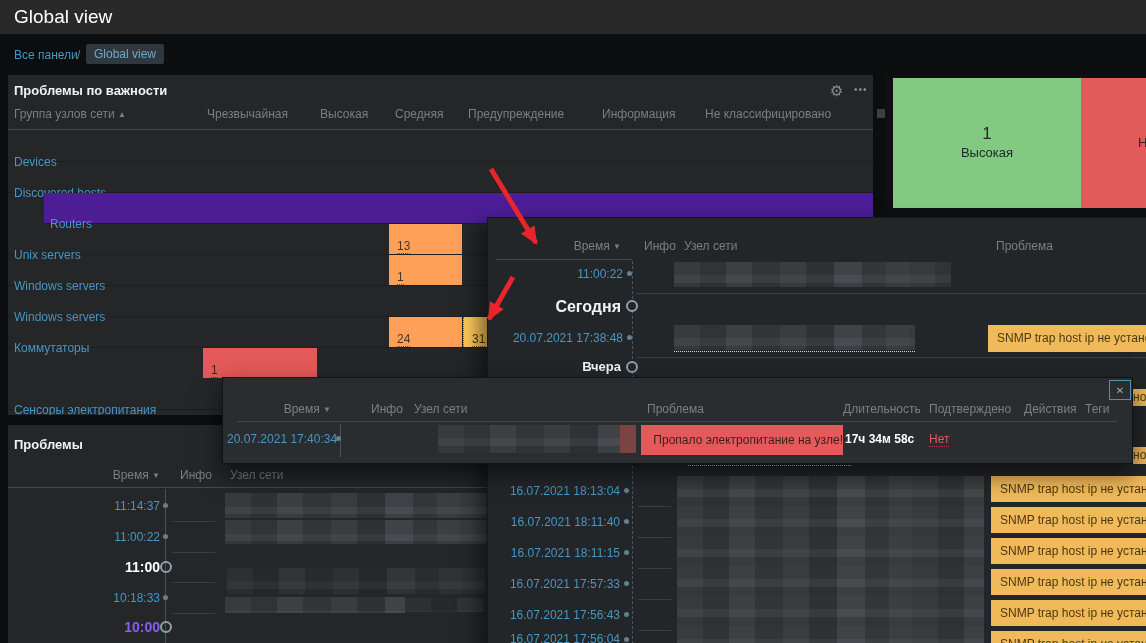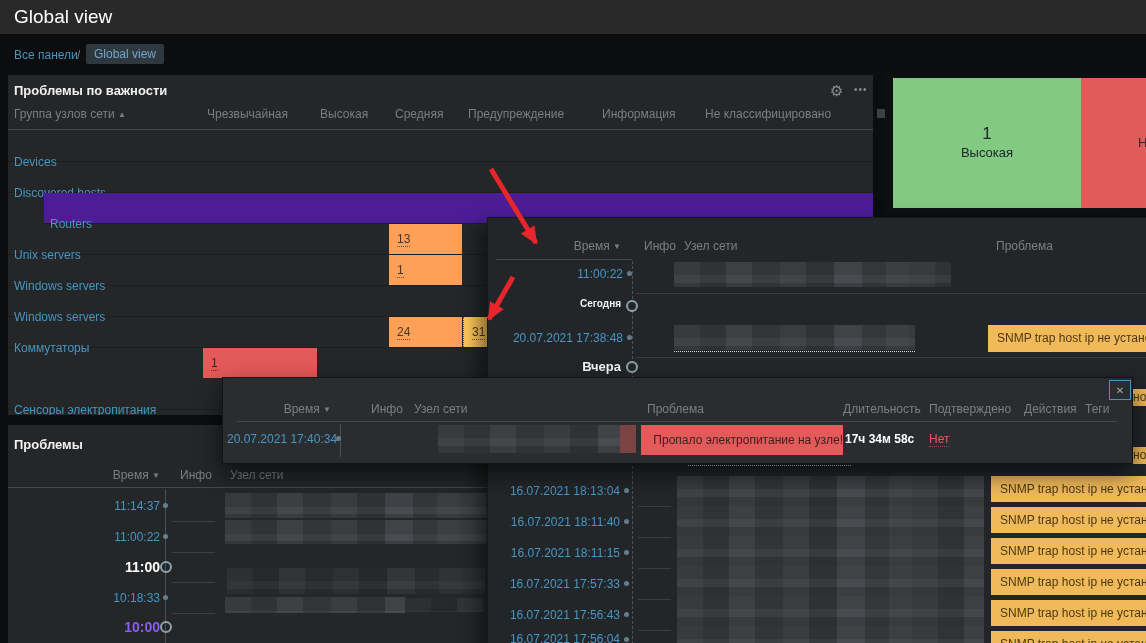--- a/index.html
+++ b/index.html
@@ -7,21 +7,21 @@
        font-family:"Liberation Sans","DejaVu Sans",sans-serif;font-size:12px;color:#f2f2f2;}
   .abs{position:absolute;}
   .hdr{color:#7b7f82;font-size:12px;white-space:nowrap;}
   .tlink{color:#4796c4;white-space:nowrap;}
   .right{text-align:right;}
   .bold{font-weight:bold;}
   .widget{background:#242628;}
   .wtitle{font-weight:bold;font-size:13px;color:#f2f2f2;white-space:nowrap;}
   .row31{box-sizing:border-box;height:31px;border-bottom:1px solid #1c1e1f;}
   .rowlink{position:absolute;left:6px;top:16px;line-height:31px;}
-  .cell{box-sizing:border-box;display:flex;align-items:center;padding-left:8px;font-size:12px;}
+  .cell{box-sizing:border-box;display:flex;align-items:flex-end;padding-left:8px;font-size:12px;}
   .cellnum{border-bottom:1px dotted rgba(0,0,0,.55);line-height:14px;}
   .sortarrow{font-size:8px;position:relative;top:-1px;}
   .dot{width:5px;height:5px;border-radius:50%;background:#64808f;}
   .circ{box-sizing:border-box;width:12px;height:12px;border-radius:50%;border:2px solid #8ea1ab;background:transparent;}
   .tick{height:1px;background:#3b3e41;}
   .sep{height:1px;background:#3b3e41;}
   .hline{height:1px;background:#45484c;}
   .vline{width:1px;background:#46525b;}
   .vdash{width:0;border-left:1px dashed #4a545c;}
   .mosaic{background:
@@ -164,21 +164,21 @@
   <div class="abs hdr" style="left:508px;top:21px;">Проблема</div>
   <div class="abs hline" style="left:8px;top:41px;width:136px;"></div>
 
   <div class="abs vdash" style="left:144px;top:43px;height:383px;"></div>
 
   <div class="abs tlink right" style="left:35px;top:49px;width:100px;">11:00:22</div>
   <div class="abs dot" style="left:139px;top:53px;"></div>
   <div class="abs mosaic" style="left:186px;top:44px;width:277px;height:25px;"></div>
   <div class="abs sep" style="left:148px;top:75px;width:511px;"></div>
 
-  <div class="abs right bold" style="left:35px;top:80px;width:98px;font-size:10px;color:#f2f2f2;">Сегодня</div>
+  <div class="abs right bold" style="left:35px;top:80px;width:98px;font-size:16px;color:#f2f2f2;">Сегодня</div>
   <div class="abs circ" style="left:138px;top:82px;background:#232629;"></div>
 
   <div class="abs tlink right" style="left:15px;top:113px;width:120px;">20.07.2021 17:38:48</div>
   <div class="abs dot" style="left:139px;top:117px;"></div>
   <div class="abs mosaic" style="left:186px;top:107px;width:241px;height:25px;"></div>
   <div class="abs dotted-u" style="left:186px;top:133px;width:241px;"></div>
   <div class="abs badge-y" style="left:500px;top:107px;width:159px;height:27px;">SNMP trap host ip не устано</div>
   <div class="abs sep" style="left:148px;top:139px;width:511px;"></div>
 
   <div class="abs right bold" style="left:35px;top:141px;width:98px;font-size:13px;color:#f2f2f2;">Вчера</div>

